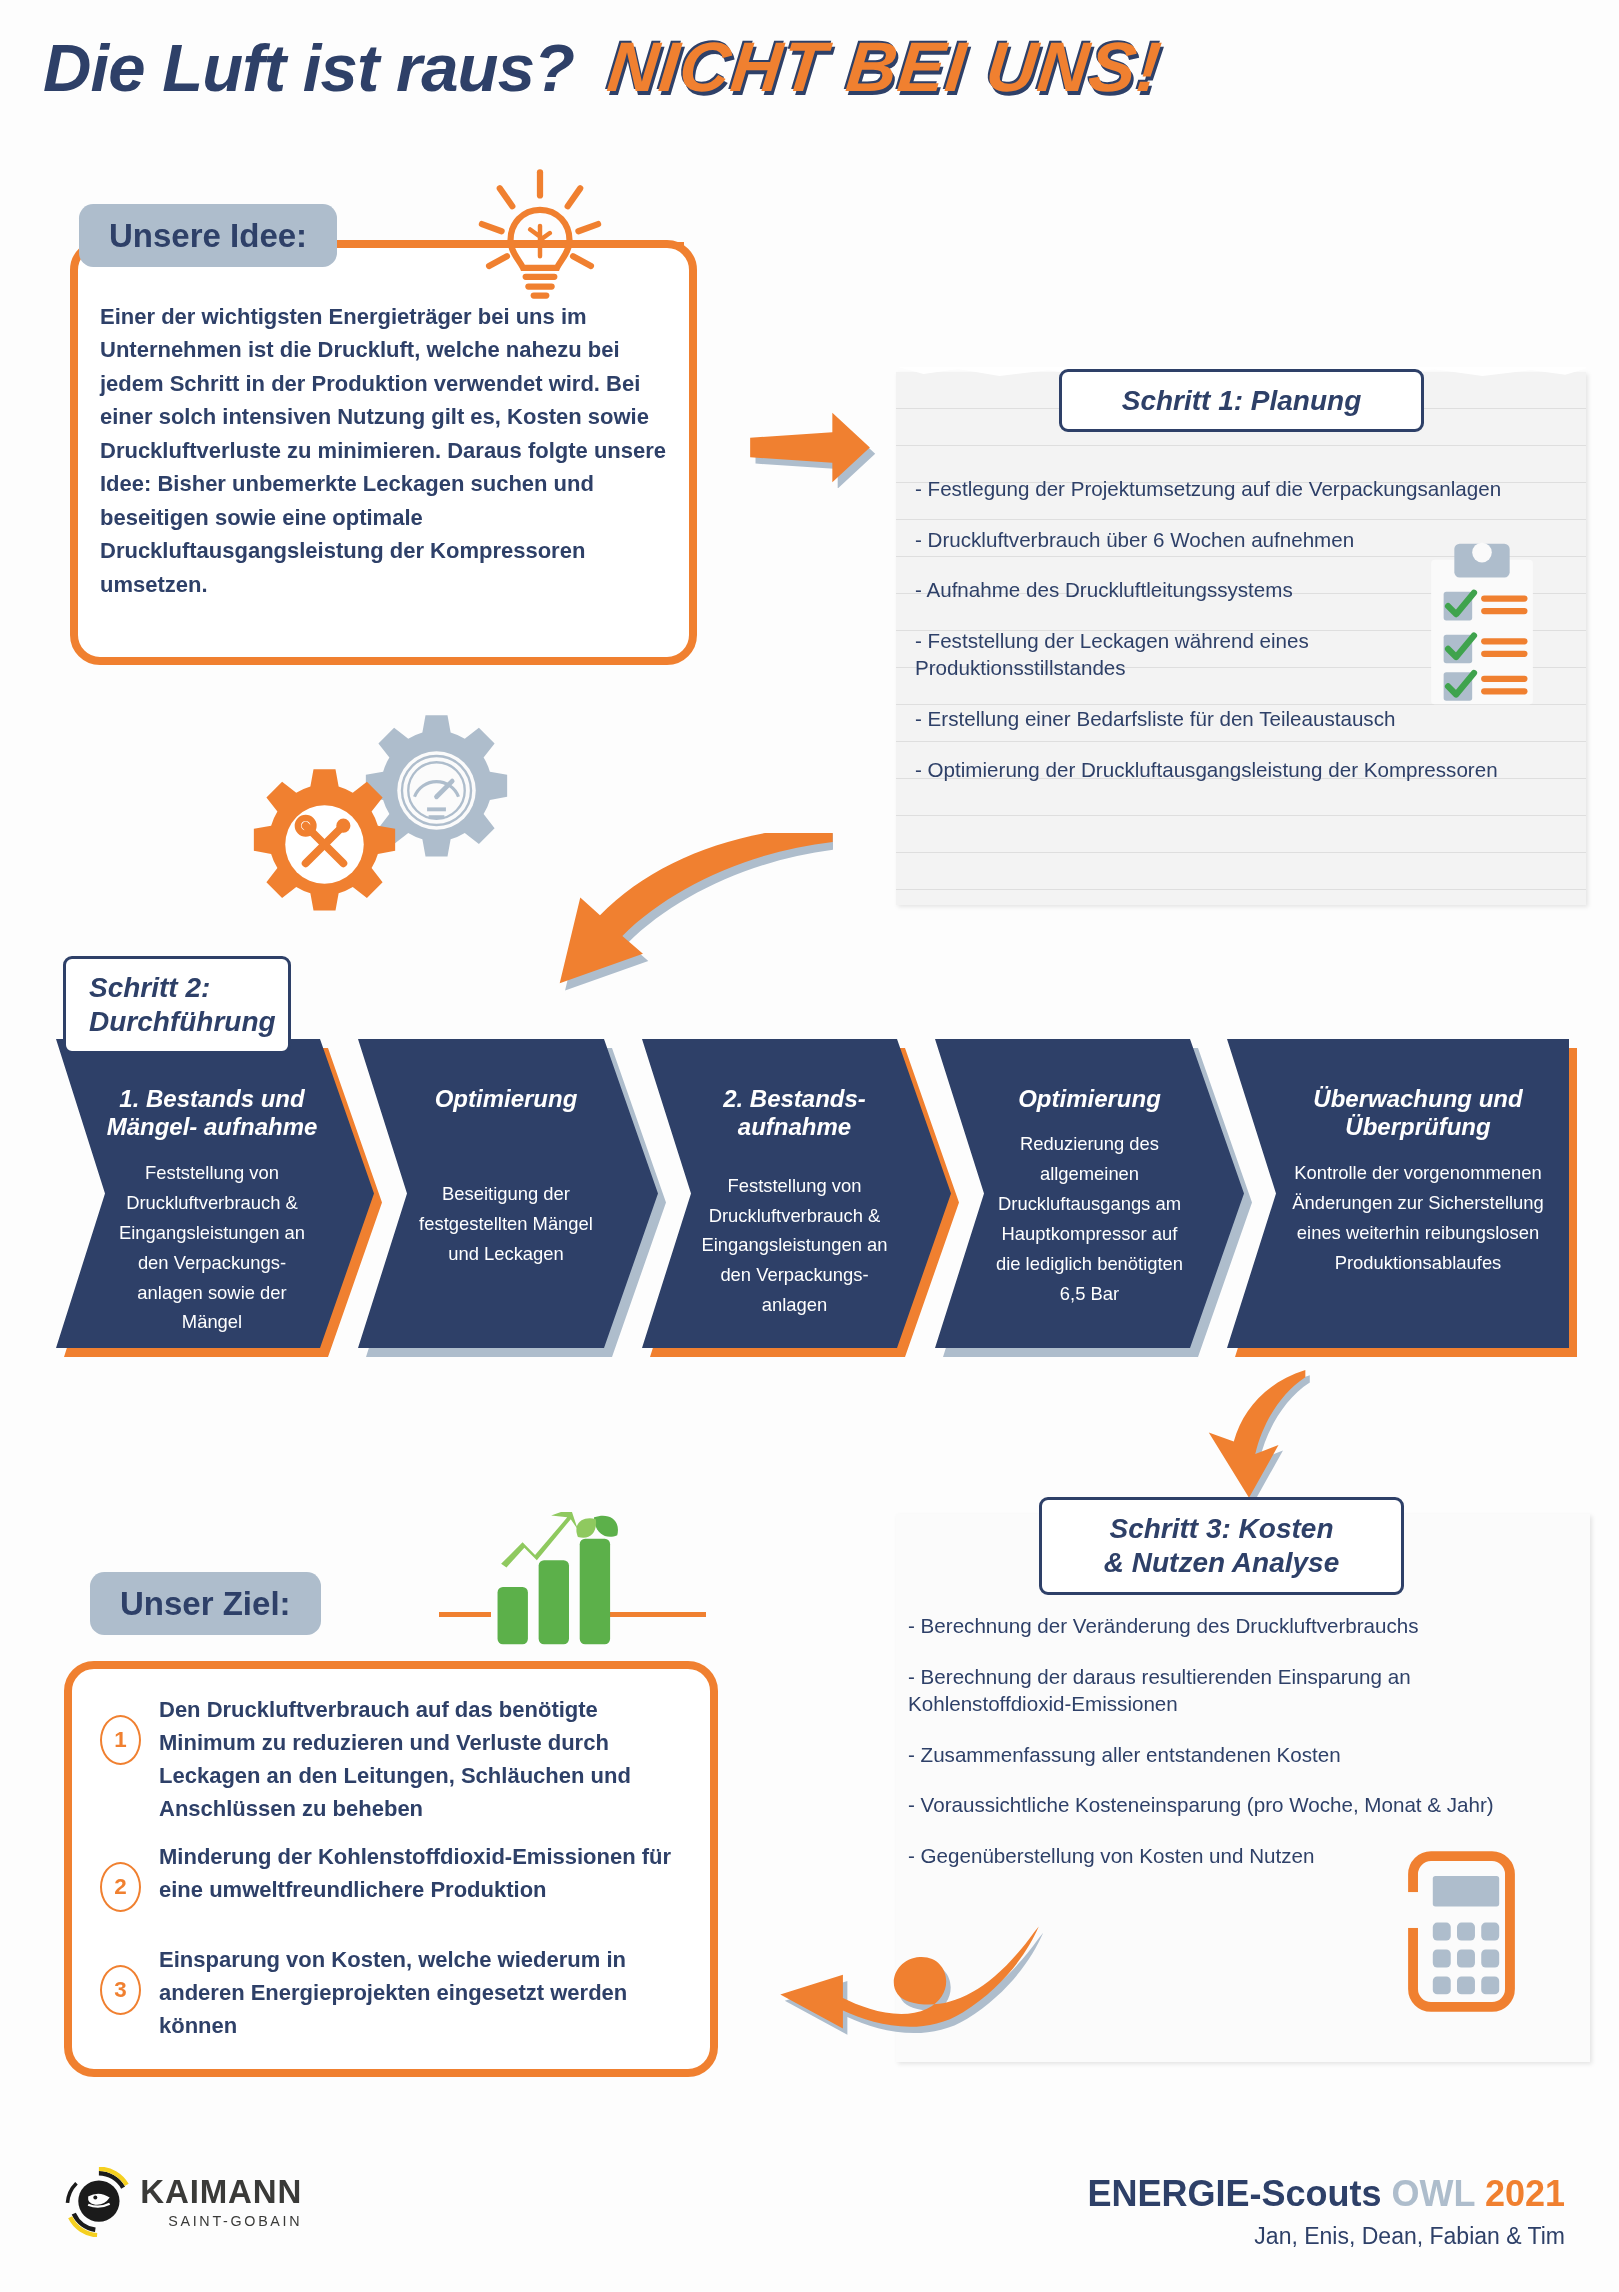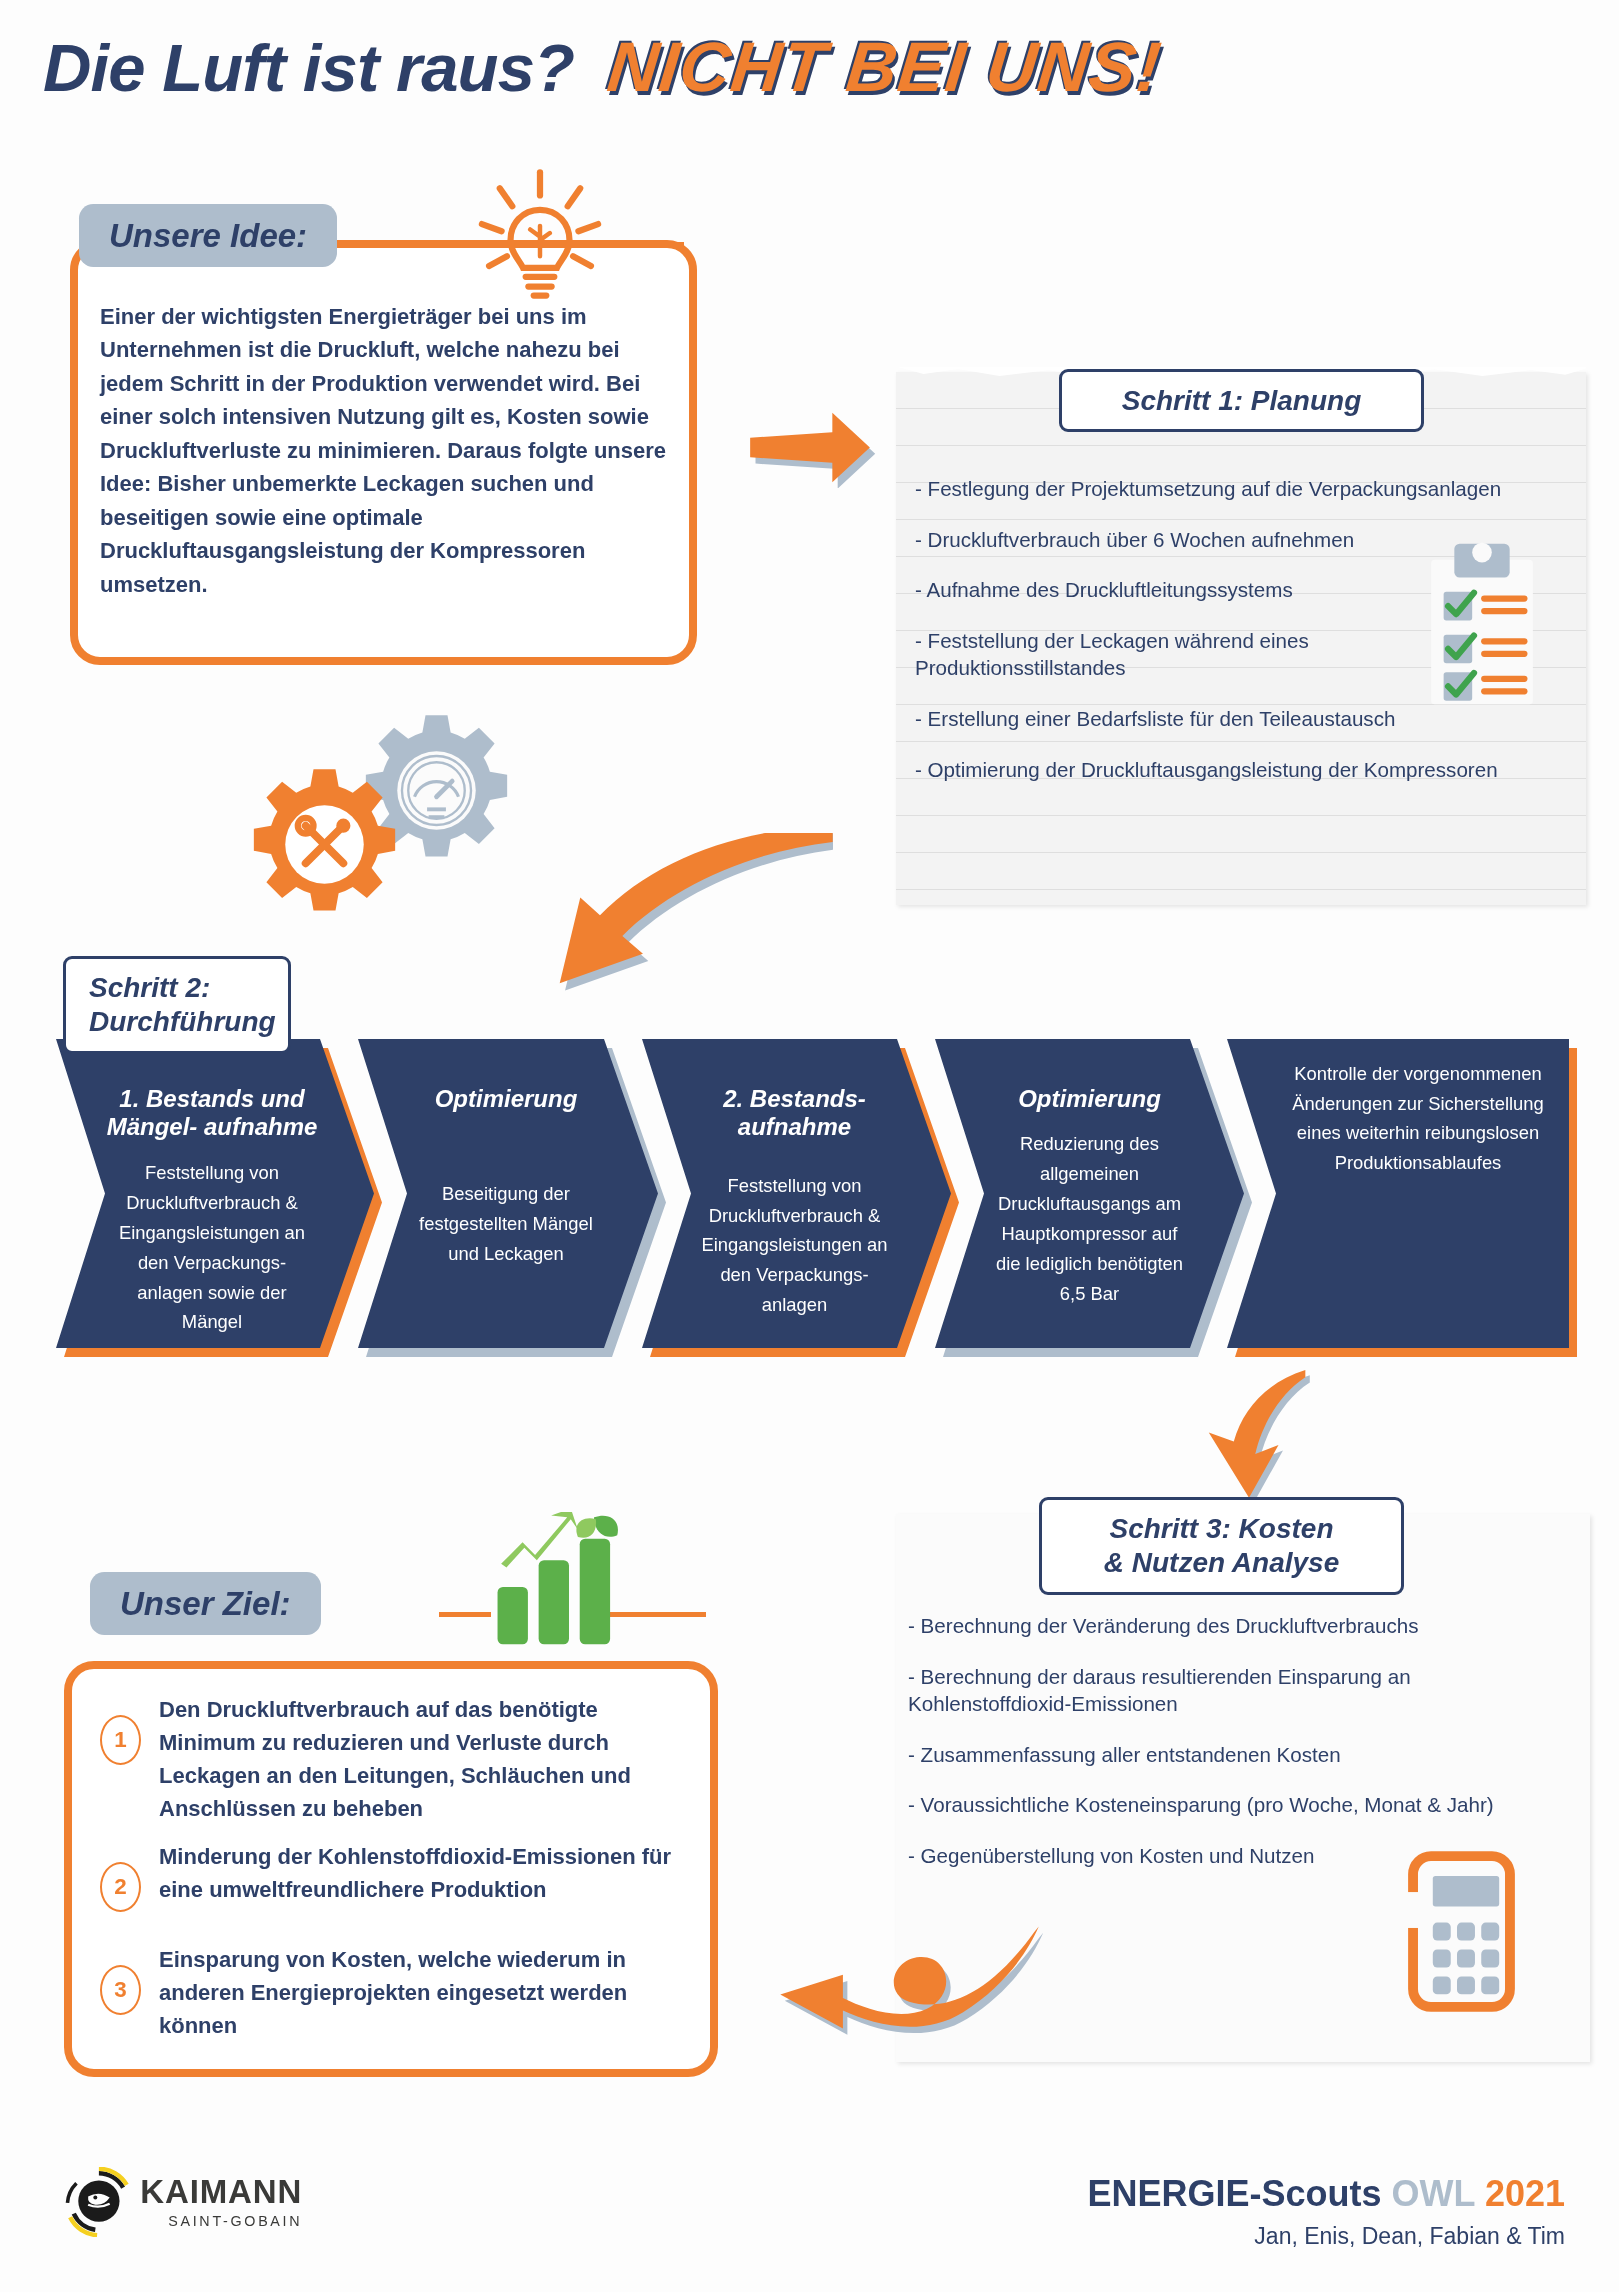--- a/index.html
+++ b/index.html
@@ -31,21 +31,21 @@
     text-shadow: 2.7px 3.6px 0 #2e4068, -1.8px -1.8px 0 #2e4068;
     transform: skewX(-6deg);
   }
 
   
   .badge {
     position: absolute;
     background: #aebdcc;
     border-radius: 14.3px;
     padding: 12.5px 30px;
-    font-size: 33px; font-weight: bold; font-style: italic;
+    font-size: 33px; font-weight: bold; 
     color: #2e4068;
     z-index: 6;
   }
 
   
   .ocard {
     position: absolute;
     border: 8px solid #f08030;
     border-radius: 30px;
     background: #ffffff;
@@ -306,20 +306,21 @@
       <div class="inner" style="padding-left:52px; padding-right:52px;">
         <div class="chev-h">Optimierung</div>
         <div class="chev-p">Reduzierung des allgemeinen Druckluftausgangs am Hauptkompressor auf die lediglich benötigten 6,5 Bar</div>
       </div>
     </div>
 
     <div class="chev" style="left:1171px; width:342px;">
       <div class="shadow" style="background:#f08030; clip-path: polygon(0 0, 342px 0, 342px 100%, 0 100%, 49px 50%);"></div>
       <div class="face" style="clip-path: polygon(0 0, 342px 0, 342px 100%, 0 100%, 49px 50%);"></div>
       <div class="inner" style="padding-left:56px; padding-right:16px;">
+        <div class="chev-h">Überwachung und Überprüfung</div>
         <div class="chev-p">Kontrolle der vorgenommenen Änderungen zur Sicherstellung eines weiterhin reibungslosen Produktionsablaufes</div>
       </div>
     </div>
   </div>
 
   <svg class="svgabs" style="left:1173px;top:1368px;" width="152" height="139" viewBox="0 0 170 155">
     <g transform="translate(5,6)">
       <path d="M148 10 C120 28 100 62 92 96 L118 86 L85 145 L40 72 L68 82 C78 46 104 16 148 2 Z" fill="#aebdcc"></path>
     </g>
     <path d="M148 10 C120 28 100 62 92 96 L118 86 L85 145 L40 72 L68 82 C78 46 104 16 148 2 Z" fill="#f08030"></path>

